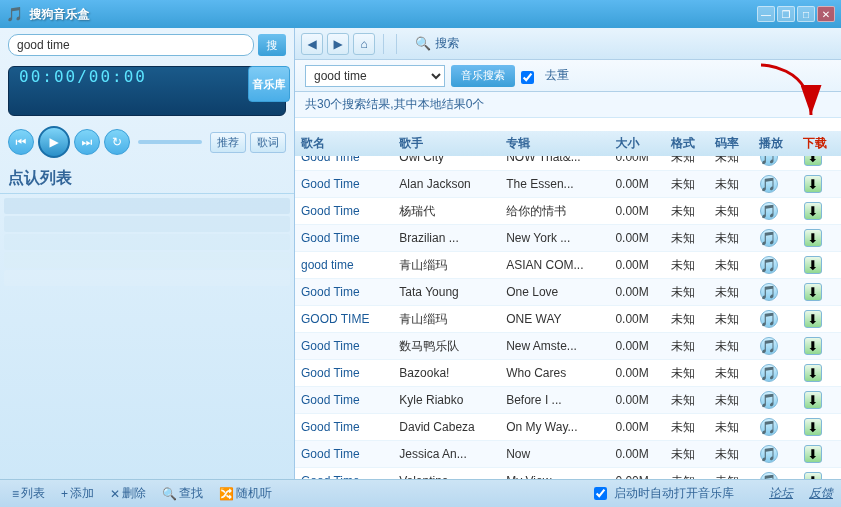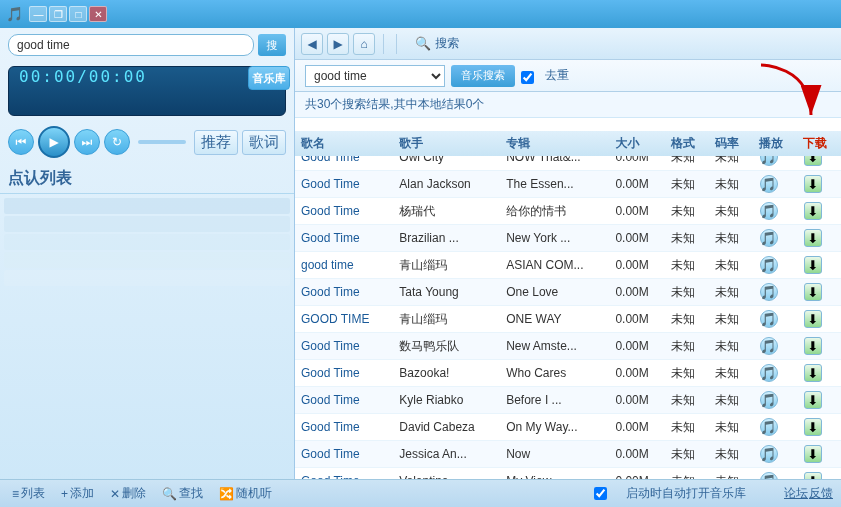--- a/index.html
+++ b/index.html
@@ -39,21 +39,21 @@
     .left-search input {
       flex: 1; height: 22px; border: 1px solid #7ab8dc; border-radius: 10px; padding: 0 8px;
       font-size: 12px; background: white; color: #333; outline: none;
     }
     .left-search .search-btn {
       width: 28px; height: 22px; background: linear-gradient(to bottom, #6bc0ef, #3a9fd8);
       border: none; border-radius: 3px; cursor: pointer; color: white; font-size: 11px;
     }
     .lib-btn {
       position: absolute; right: 4px; top: 38px;
-      width: 42px; height: 24px; background: linear-gradient(to bottom, #7ecbf5, #4aaee8);
+      width: 42px; height: 36px; background: linear-gradient(to bottom, #7ecbf5, #4aaee8);
       border: 1px solid #3a9fd8; border-radius: 4px; cursor: pointer; color: white;
       font-size: 11px; display: flex; align-items: center; justify-content: center;
       font-weight: bold;
     }
 
     
     .player-area {
       margin: 4px 8px 4px 8px;
       background: linear-gradient(to bottom, #1a5a8a, #0d3f6a);
       border-radius: 6px; height: 50px;
@@ -74,21 +74,21 @@
       display: flex; align-items: center; justify-content: center; color: white; font-size: 12px;
     }
     .play-btn {
       width: 32px; height: 32px; border-radius: 50%;
       background: linear-gradient(to bottom, #7ed4f8, #2a8fc8);
       border: 2px solid #1a6fa8;
     }
     .volume-slider { flex: 1; height: 4px; background: #a0d0f0; border-radius: 2px; margin: 0 4px; }
     .text-btn {
       padding: 2px 6px; background: linear-gradient(to bottom, #eef8ff, #cce8f8);
-      border: 1px solid #a0c8e8; border-radius: 3px; cursor: pointer; font-size: 15px; color: #336699;
+      border: 1px solid #a0c8e8; border-radius: 3px; cursor: pointer; font-size: 11px; color: #336699;
     }
 
     
     .playlist-label {
       padding: 4px 8px; font-size: 16px; color: #336699; font-weight: bold;
       border-bottom: 1px solid #b0d8f0;
     }
 
     
     .right-panel {
@@ -159,33 +159,34 @@
     
     .bottom-bar {
       position: absolute; bottom: 0; left: 0; right: 0; height: 28px;
       background: linear-gradient(to bottom, #cce4f5, #b8d8f0);
       border-top: 1px solid #a0c8e0;
       display: flex; align-items: center; padding: 0 8px; gap: 8px; font-size: 12px; color: #336699;
     }
     .bottom-btn {
       display: flex; align-items: center; gap: 2px; cursor: pointer; padding: 2px 4px;
     }
-    .startup-check { display: flex; align-items: center; gap: 19px; }
-    .right-links { margin-left: auto; display: flex; gap: 1px; }
+    .startup-check { display: flex; align-items: center; gap: 7px; }
+    .right-links { margin-left: auto; display: flex; gap: 16px; font-style: italic; }
 
     
     .table-container::-webkit-scrollbar { width: 14px; }
     .table-container::-webkit-scrollbar-track { background: #e0eef8; }
     .table-container::-webkit-scrollbar-thumb { background: linear-gradient(to bottom, #aed4ec, #80b8d8); border: 1px solid #70a8c8; border-radius: 2px; }
   </style>
 </head>
 <body>
 
 <div class="title-bar">
   <span class="title-icon">🎵</span>
+  <span class="title-text">搜狗音乐盒</span>
   <div class="win-controls">
     <div class="win-btn">—</div>
     <div class="win-btn">❐</div>
     <div class="win-btn">□</div>
     <div class="win-btn" style="background:rgba(220,60,60,0.7);">✕</div>
   </div>
 </div>
 
 <div class="left-panel">
 

